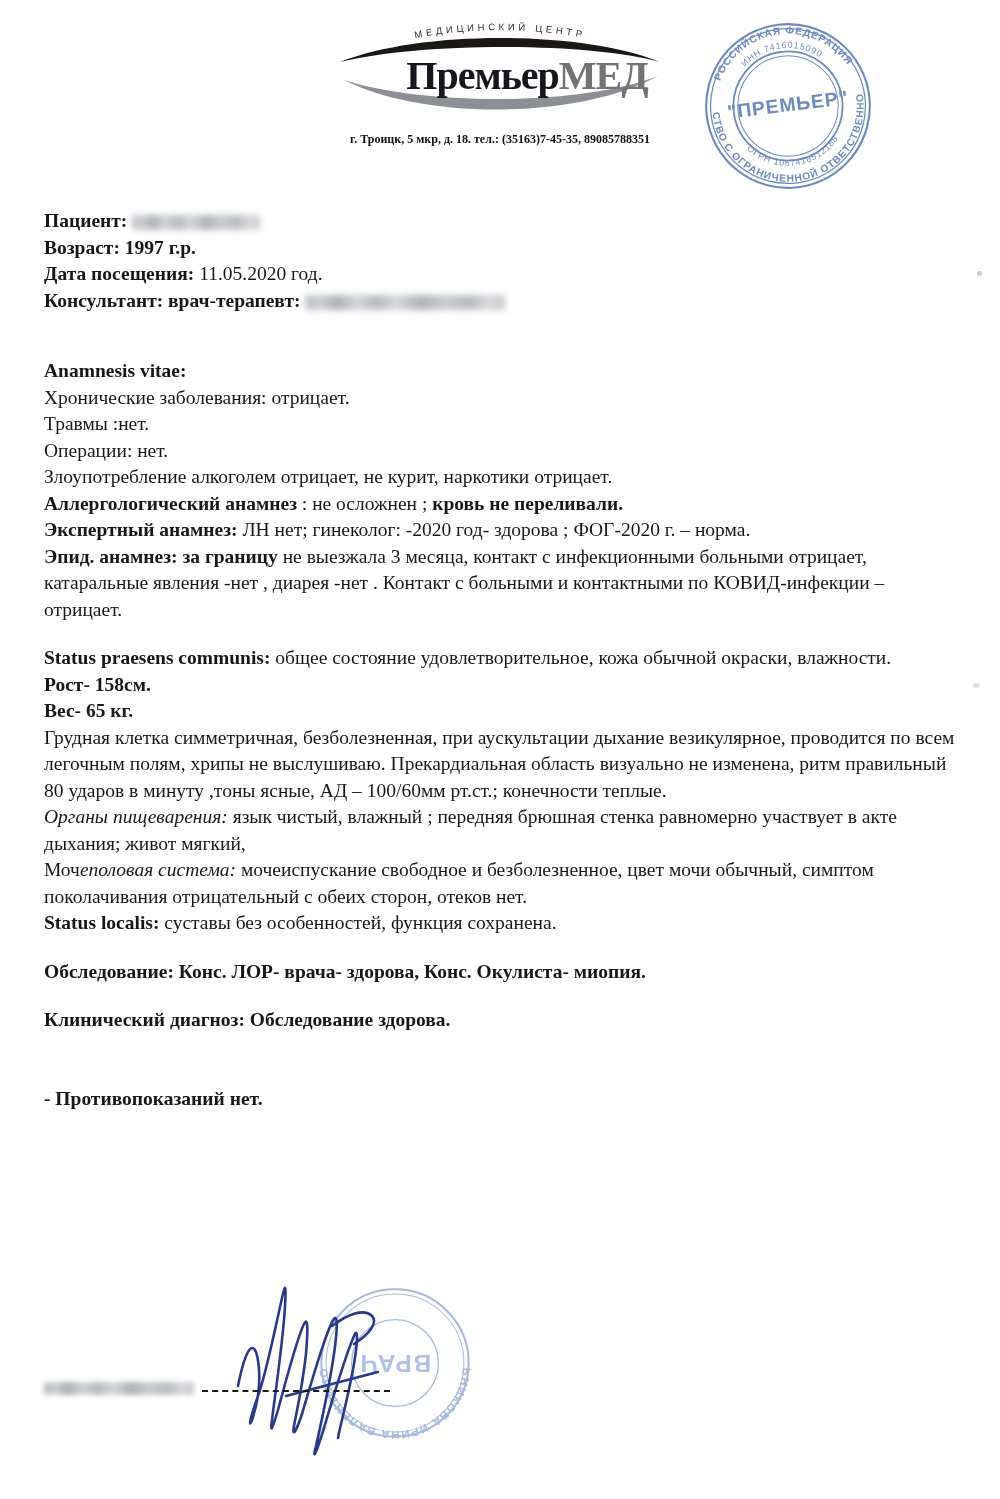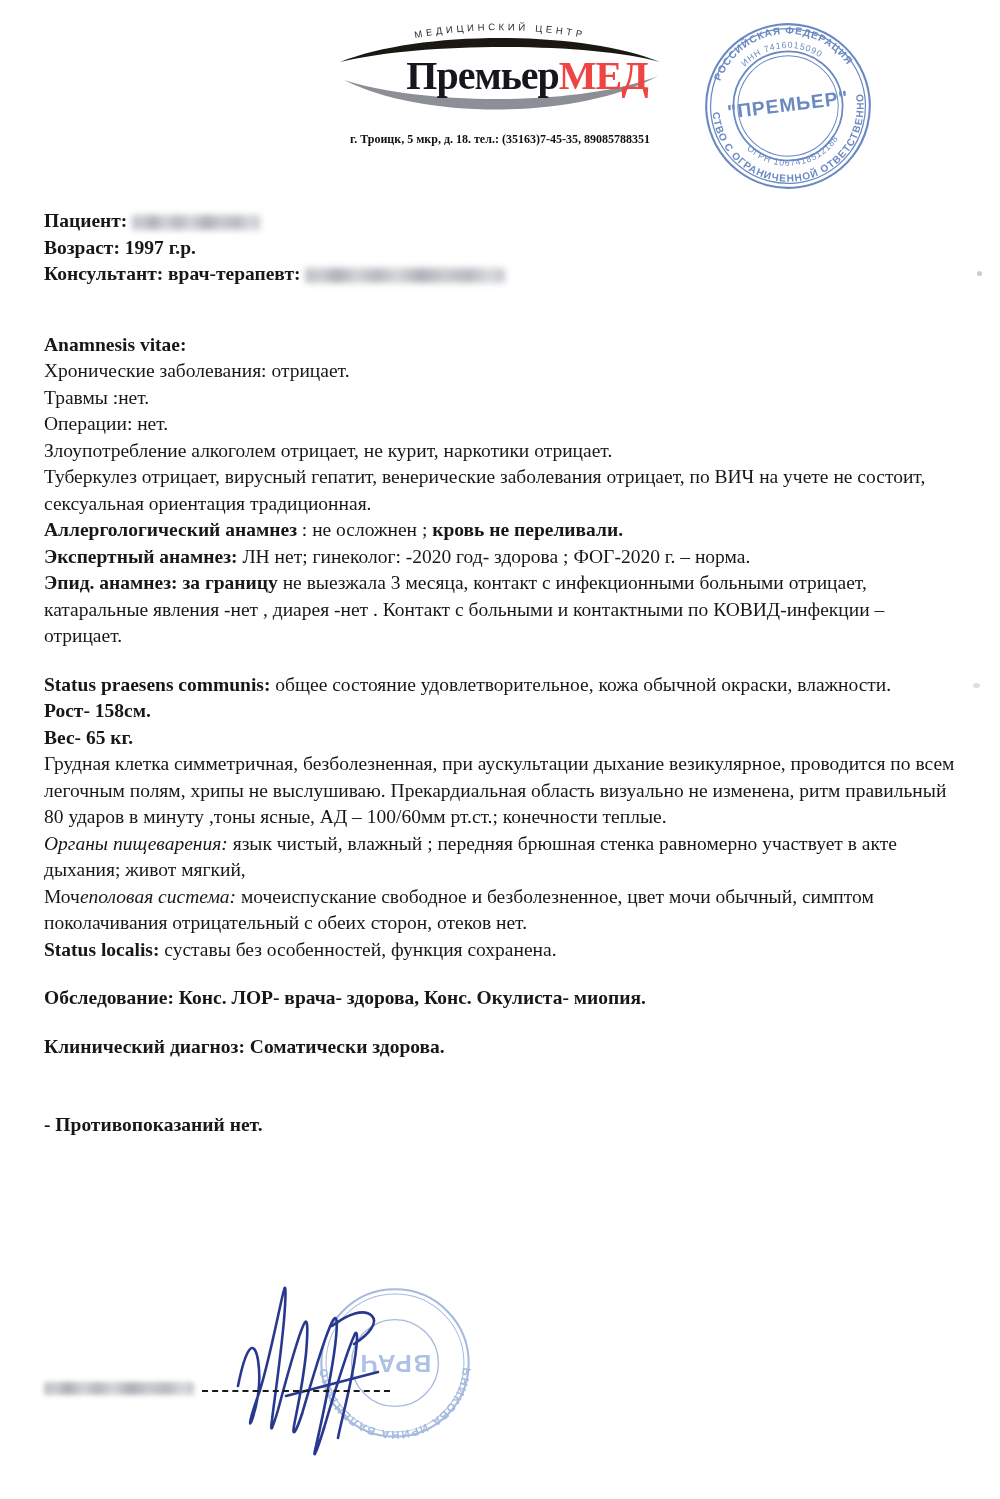--- a/index.html
+++ b/index.html
@@ -54,21 +54,21 @@
     top: 30px;
     width: 330px;
     text-align: center;
     font-family: "Liberation Serif", serif;
     font-weight: bold;
     font-size: 40px;
     letter-spacing: -1px;
     white-space: nowrap;
   }
   .logo-word .dark { color: #16161c; margin-left: 48px; }
-  .logo-word .grey { color: #ef4444; }
+  .logo-word .grey { color: #737373; }
   .clinic-address {
     position: absolute;
     left: 0;
     top: 132px;
     width: 1000px;
     text-align: center;
     font-family: "Liberation Serif", serif;
     font-weight: bold;
     font-size: 12px;
     color: #101114;
@@ -233,34 +233,34 @@
     </svg>
 
   </div>
 
   <div class="doc-body">
 
     <p class="field-line"><b>Пациент</b><b>: </b><span class="redacted name-patient"></span></p>
 
     <p class="field-line"><b>Возраст:</b> <b>1997 г.р.</b></p>
 
+    <p class="field-line"><b>Дата посещения:</b> <span>11.05.2020 год.</span></p>
 
     <p class="field-line"><b>Консультант: врач-терапевт:</b> <span class="redacted name-consultant"></span></p>
 
     <div class="spacer-md"></div>
 
 
     <div class="spacer-md"></div>
 
     <p><b>Anamnesis vitae:</b></p>
     <p>Хронические заболевания: отрицает.</p>
     <p>Травмы :нет.</p>
     <p>Операции:  нет.</p>
     <p>Злоупотребление алкоголем  отрицает,  не  курит,  наркотики отрицает.</p>
-    <p>Туберкулез отрицает, вирусный гепатит,  венерические заболевания отрицает, по ВИЧ на учете не состоит, сексуальная ориентация традиционная.</p>
 
     <p><b>Аллергологический анамнез</b><span> : </span><span>не осложнен ; </span><b>кровь не переливали.</b></p>
 
     <p><b>Экспертный анамнез:</b><span>  ЛН нет; гинеколог: -2020 год- здорова ; ФОГ-2020 г.  – норма.</span></p>
 
     <p><b>Эпид. анамнез: за границу</b><span> не выезжала 3 месяца, контакт с инфекционными больными отрицает, катаральные явления -нет , диарея -нет . Контакт с больными и контактными по КОВИД-инфекции – отрицает.</span></p>
 
     <div class="spacer-md"></div>
 
     <p><b>Status praesens communis:</b><span> общее состояние  удовлетворительное,  кожа обычной окраски, влажности.</span></p>
@@ -275,21 +275,21 @@
     <p><span>Моч</span><i>еполовая система:</i><span> мочеиспускание свободное и безболезненное,  цвет мочи обычный, симптом поколачивания отрицательный с обеих сторон, отеков нет.</span></p>
 
     <p><b>Status localis:</b><span>  суставы без особенностей, функция сохранена.</span></p>
 
     <div class="spacer-md"></div>
 
     <p><b>Обследование:</b><b>  Конс. ЛОР- врача- здорова, Конс. Окулиста- миопия.</b></p>
 
     <div class="spacer-md"></div>
 
-    <p><b>Клинический диагноз:</b><b>  Соматически здорова.</b></p>
+    <p><b>Клинический диагноз:</b><b>  Обследование здорова.</b></p>
 
     <div class="spacer-md"></div>
 
 
     <div class="spacer-lg"></div>
 
     <p><b>- Противопоказаний  нет.</b></p>
 
   </div>
 

